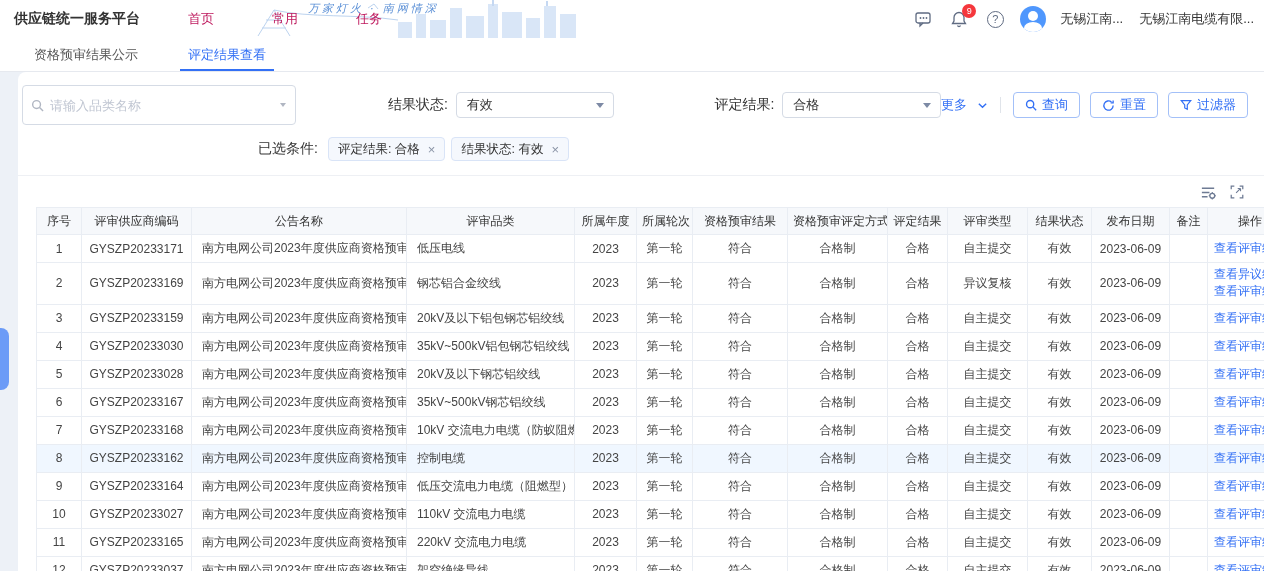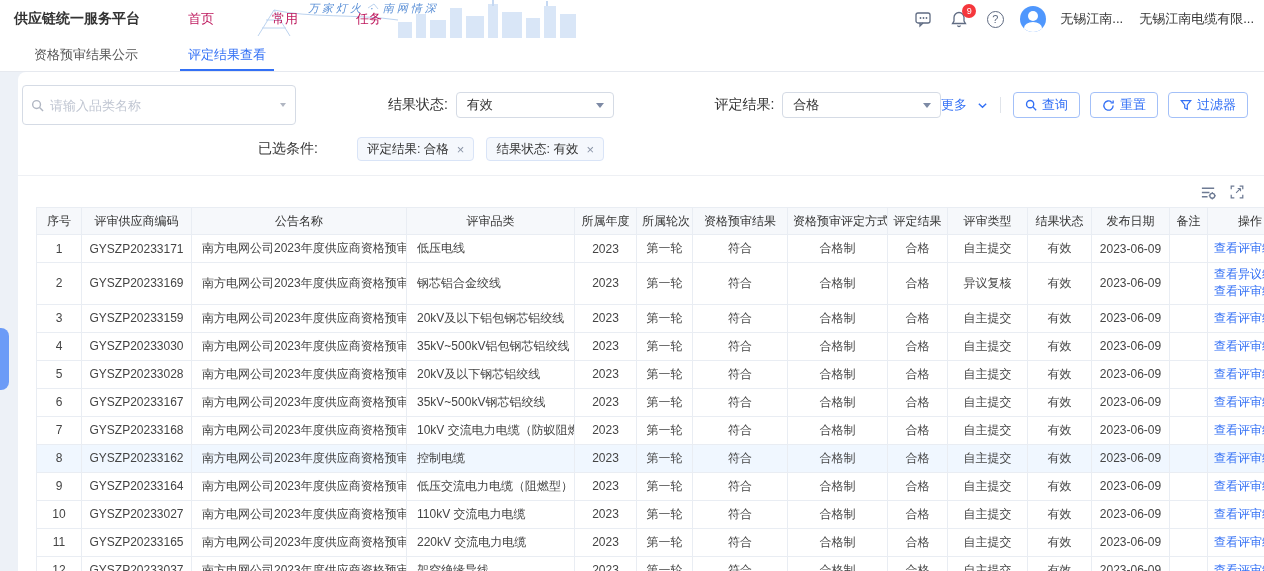--- a/index.html
+++ b/index.html
@@ -193,21 +193,21 @@
           <svg width="12" height="12" viewBox="0 0 14 14" fill="none" stroke="#3370f5" stroke-width="1.4">
               <path d="M1.5 2 h11 L8.5 7 v5 l-3 -1.5 V7 z"></path>
             </svg>
           <span>过滤器</span>
         </button>
       </div>
     </div>
 
     <div class="tags-row">
       <span class="filt-label">已选条件:</span>
-      <div id="tags-host" style="display:flex; gap:12px;margin-left:29px;">
+      <div id="tags-host" style="display:flex; gap:6px;">
           <span class="tag">
             <span>评定结果: 合格</span>
             <span class="x">×</span>
           </span>
           <span class="tag">
             <span>结果状态: 有效</span>
             <span class="x">×</span>
           </span>
         </div>
     </div>

